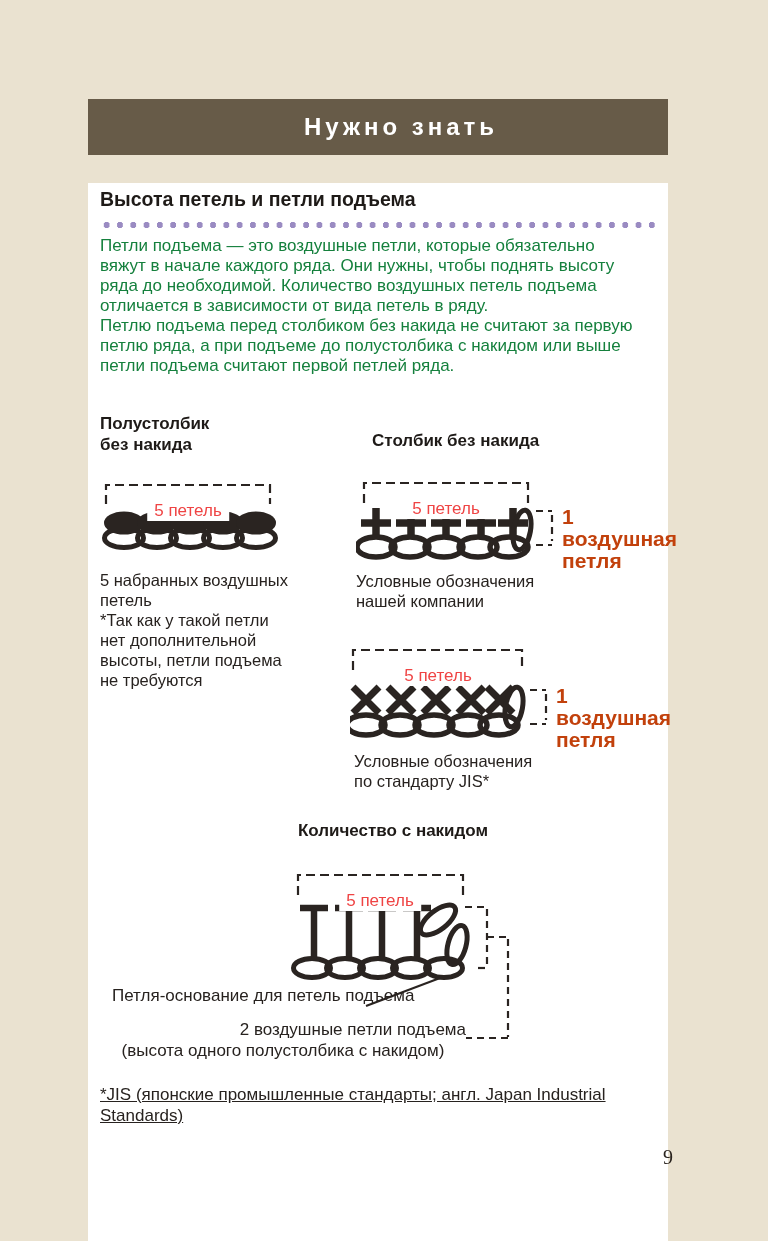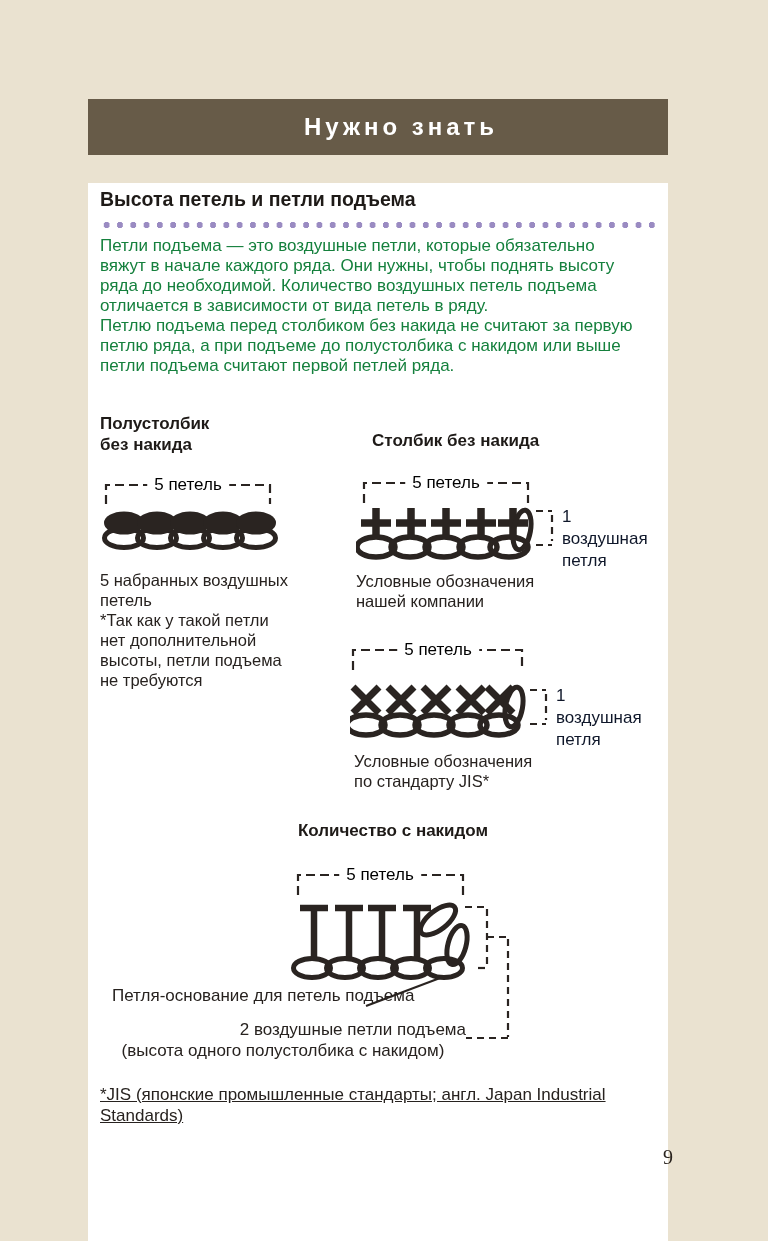--- a/index.html
+++ b/index.html
@@ -39,24 +39,24 @@
   .h-left{left:12px;top:230px;}
   .h-right{left:284px;top:232px;margin-top:15px;}
   .h-center{left:150px;top:637px;width:310px;text-align:center;}
   .diag{position:absolute;}
   .d1{left:10px;top:294px;width:180px;height:80px;}
   .d2{left:268px;top:290px;width:300px;height:92px;}
   .d3{left:262px;top:462px;width:300px;height:98px;}
   .d4{left:200px;top:682px;width:240px;height:186px;}
   .bk-label{
     position:absolute;background:#ffffff;padding:0 7px;font-size:17px;
-    white-space:nowrap;color:#000000;
+    white-space:nowrap;color:#ef4444;margin-top:26px;
   }
   .side-label{
-    position:absolute;font-size:17px;line-height:22px;color:#0f172a;
+    position:absolute;font-size:21px;line-height:22px;color:#c2410c;font-weight:bold;
   }
   .caption{
     position:absolute;font-size:16.5px;line-height:20px;color:#27221f;
   }
   .cap-left{left:12px;top:387px;width:256px;}
   .cap-company{left:268px;top:388px;}
   .cap-jis{left:266px;top:568px;}
   .base-label{position:absolute;left:24px;top:803px;font-size:17px;}
   .rise1{position:absolute;left:12px;top:837px;width:366px;text-align:right;font-size:17px;}
   .rise2{position:absolute;left:12px;top:858px;width:366px;text-align:center;font-size:17px;}

